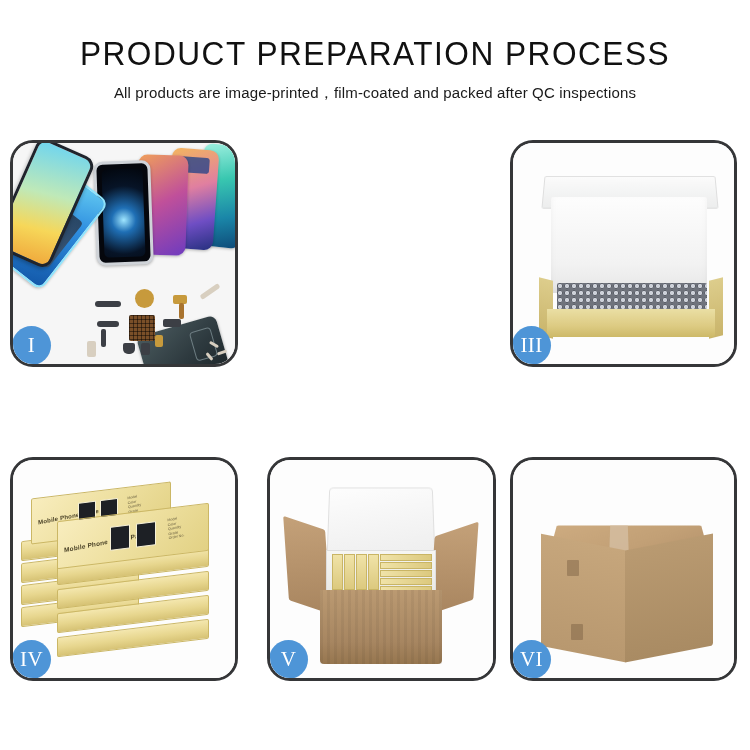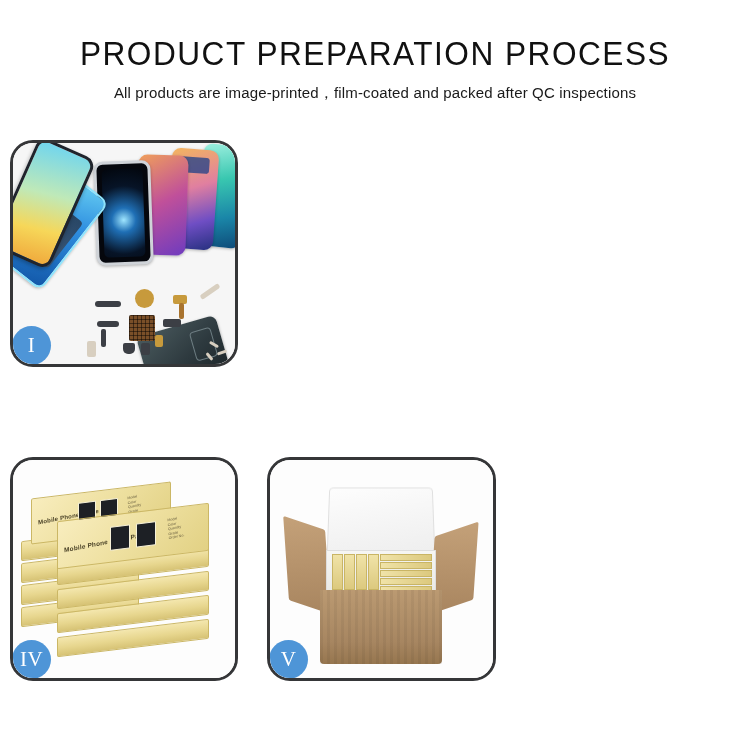--- a/index.html
+++ b/index.html
@@ -406,20 +406,33 @@
         <div class="part pale" style="left:196px; top:200px; width:10px; height:3px; transform:rotate(30deg);"></div>
         <div class="part pale" style="left:204px; top:208px; width:10px; height:3px; transform:rotate(-20deg);"></div>
         <div class="part pale" style="left:192px; top:212px; width:9px; height:3px; transform:rotate(50deg);"></div>
         <div class="part pale" style="left:186px; top:146px; width:22px; height:5px; transform:rotate(-35deg); border-radius:2px;"></div>
       </div>
     </div>
     <div class="badge" style="left:-1px; bottom:-1px;">I</div>
   </div>
 
 
+  <div class="panel" style="left:510px; top:140px; width:227px; height:227px;">
+    <div class="panel-inner" style="background:#fdfdfd;">
+      <div class="scene" style="transform:translateX(8px) translateY(14px);">
+        <div class="k3-lid"></div>
+        <div class="k3-foam"></div>
+        <div class="k3-side-l"></div>
+        <div class="k3-side-r"></div>
+        <div class="k3-bubble"></div>
+        <div class="k3-front"></div>
+      </div>
+    </div>
+    <div class="badge" style="left:-1px; bottom:-1px;">III</div>
+  </div>
 
   <div class="panel" style="left:10px; top:457px; width:228px; height:224px;">
     <div class="panel-inner" style="background:#fdfdfd;">
       <div class="scene">
 
         <div class="stk-box" style="left:8px; top:74px;  width:118px;"></div>
         <div class="stk-box" style="left:8px; top:96px;  width:118px;"></div>
         <div class="stk-box" style="left:8px; top:118px; width:118px;"></div>
         <div class="stk-box" style="left:8px; top:140px; width:118px;"></div>
 
@@ -472,14 +485,27 @@
         <div class="c5-ybox-h" style="left:100px; top:98px;"></div>
         <div class="c5-ybox-h" style="left:100px; top:106px;"></div>
         <div class="c5-ybox-h" style="left:100px; top:114px;"></div>
 
         <div class="c5-front"></div>
       </div>
     </div>
     <div class="badge" style="left:-1px; bottom:-1px;">V</div>
   </div>
 
+  <div class="panel" style="left:510px; top:457px; width:227px; height:224px;">
+    <div class="panel-inner" style="background:#fdfdfd;">
+      <div class="scene" style="transform:translateX(12px) translateY(16px);">
+        <div class="c6-top"></div>
+        <div class="c6-tape-top"></div>
+        <div class="c6-left"></div>
+        <div class="c6-right"></div>
+        <div class="c6-nick" style="left:42px; top:84px; width:12px; height:16px;"></div>
+        <div class="c6-nick" style="left:46px; top:148px; width:12px; height:16px;"></div>
+      </div>
+    </div>
+    <div class="badge" style="left:-1px; bottom:-1px;">VI</div>
+  </div>
 
 </div>
 
 </body></html>

